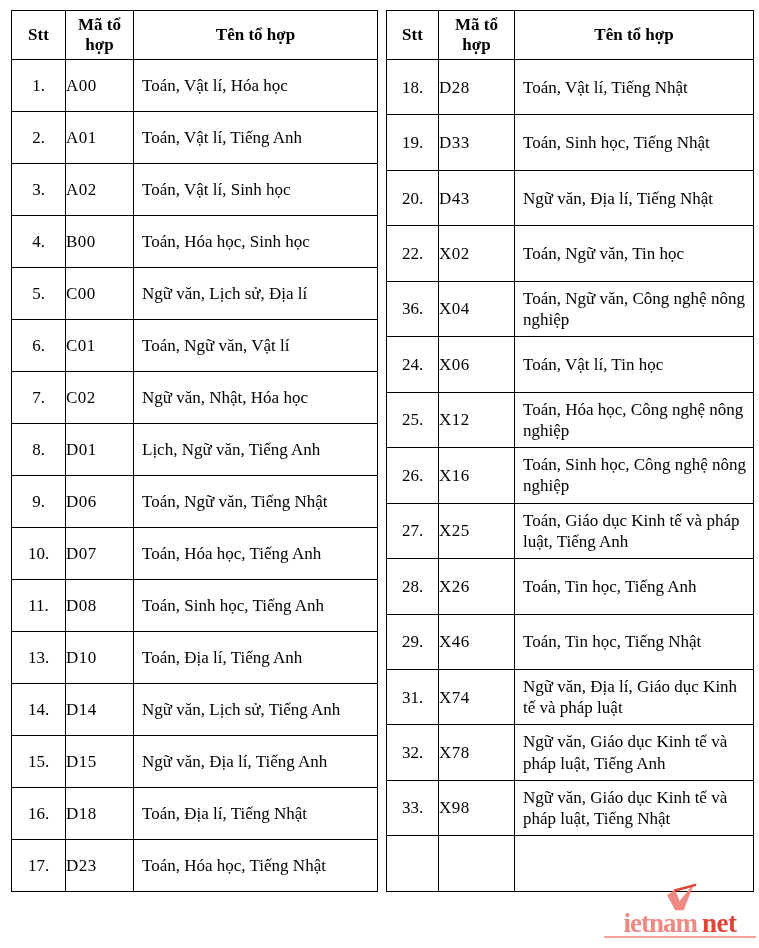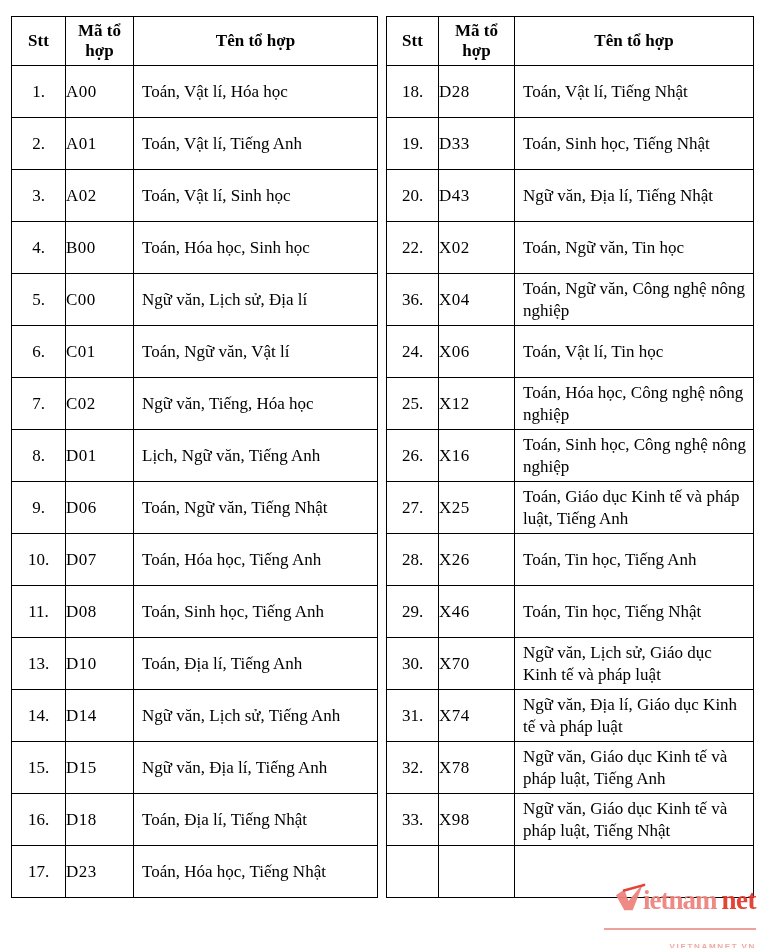--- a/index.html
+++ b/index.html
@@ -11,21 +11,21 @@
     width: 759px;
     height: 948px;
     position: relative;
     overflow: hidden;
     font-family: "Liberation Serif", "DejaVu Serif", serif;
     color: #000;
   }
   .tables-wrap {
     position: absolute;
     left: 11px;
-    top: 16px;
+    top: 10px;
     display: flex;
     gap: 8px;
   }
   table {
     border-collapse: collapse;
     table-layout: fixed;
   }
   th, td {
     border: 1px solid #000;
     vertical-align: middle;
@@ -52,25 +52,26 @@
   
   .watermark {
     position: absolute;
     right: 3px;
     top: 881px;
     width: 152px;
     opacity: 0.95;
   }
   .wm-main {
     display: flex;
-    align-items: flex-end;
+    align-items: center;
     justify-content: flex-end;
     border-bottom: 2px solid #ef9d97;
-    padding-bottom: 16px;
+    padding-bottom: 1px;
     position: relative;
+    flex-direction: column;
   }
   .wm-v {
     width: 30px;
     height: 31px;
     margin-right: -3px;
     flex: 0 0 auto;
   }
   .wm-word {
     font-family: "Liberation Serif", serif;
     font-weight: bold;
@@ -141,21 +142,21 @@
           <td class="col-name">Ngữ văn, Lịch sử, Địa lí</td>
         </tr>
         <tr>
           <td class="col-stt">6.</td>
           <td class="col-code">C01</td>
           <td class="col-name">Toán, Ngữ văn, Vật lí</td>
         </tr>
         <tr>
           <td class="col-stt">7.</td>
           <td class="col-code">C02</td>
-          <td class="col-name">Ngữ văn, Tiếng, Hóa học</td>
+          <td class="col-name">Ngữ văn, Nhật, Hóa học</td>
         </tr>
         <tr>
           <td class="col-stt">8.</td>
           <td class="col-code">D01</td>
           <td class="col-name">Lịch, Ngữ văn, Tiếng Anh</td>
         </tr>
         <tr>
           <td class="col-stt">9.</td>
           <td class="col-code">D06</td>
           <td class="col-name">Toán, Ngữ văn, Tiếng Nhật</td>
@@ -261,25 +262,20 @@
           <td class="col-stt">28.</td>
           <td class="col-code">X26</td>
           <td class="col-name">Toán, Tin học, Tiếng Anh</td>
         </tr>
         <tr>
           <td class="col-stt">29.</td>
           <td class="col-code">X46</td>
           <td class="col-name">Toán, Tin học, Tiếng Nhật</td>
         </tr>
         <tr>
-          <td class="col-stt">30.</td>
-          <td class="col-code">X70</td>
-          <td class="col-name">Ngữ văn, Lịch sử, Giáo dục Kinh tế và pháp luật</td>
-        </tr>
-        <tr>
           <td class="col-stt">31.</td>
           <td class="col-code">X74</td>
           <td class="col-name">Ngữ văn, Địa lí, Giáo dục Kinh tế và pháp luật</td>
         </tr>
         <tr>
           <td class="col-stt">32.</td>
           <td class="col-code">X78</td>
           <td class="col-name">Ngữ văn, Giáo dục Kinh tế và pháp luật, Tiếng Anh</td>
         </tr>
         <tr>

